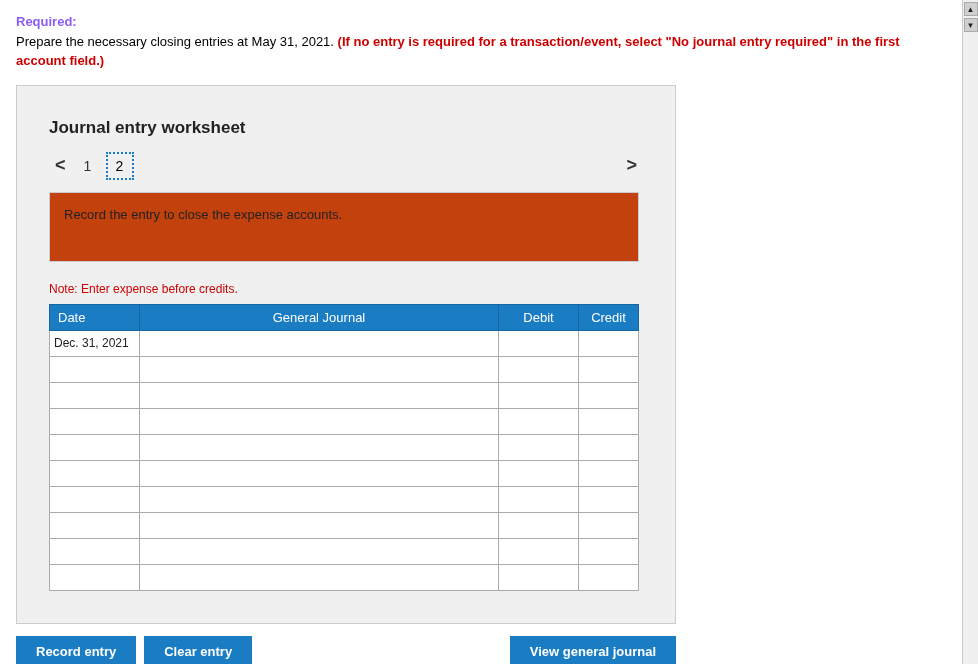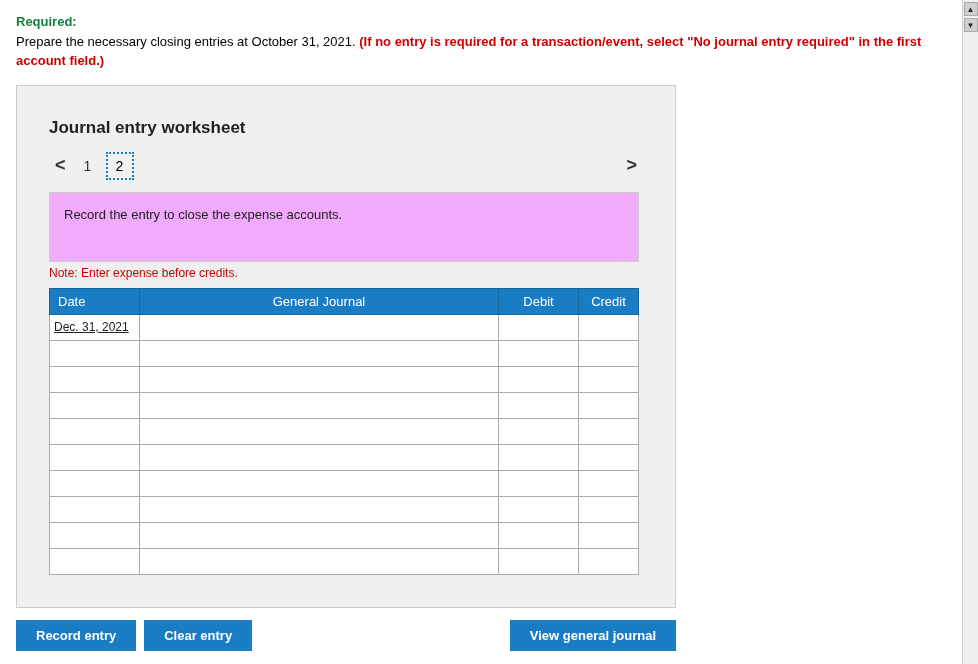--- a/index.html
+++ b/index.html
@@ -48,21 +48,21 @@
       margin-bottom: 2px;
     }
 
     .required-section {
       margin-bottom: 14px;
     }
 
     .required-bold {
       font-weight: bold;
       font-size: 13px;
-      color: #15803d;
+      color: #8b5cf6;
     }
 
     .required-text {
       font-size: 13px;
       color: #000;
       line-height: 1.5;
     }
 
     .required-text .red-text {
       color: #cc0000;
@@ -127,25 +127,25 @@
 
     .nav-number.inactive {
       color: #333;
     }
 
     .nav-right-arrow {
       margin-left: auto;
     }
 
     .description-box {
-      background: #f0abfc;
+      background: #c2410c;
       border: 1px solid #ccc;
       padding: 14px;
       min-height: 70px;
-      margin-bottom: 4px;
+      margin-bottom: 20px;
       font-size: 13px;
       max-width: 590px;
     }
 
     .note-text {
       color: #cc0000;
       font-size: 12px;
       margin-bottom: 8px;
     }
 
@@ -183,21 +183,20 @@
       outline: none;
       font-size: 12px;
       background: transparent;
       padding: 0 2px;
     }
 
     .journal-table tbody tr td.date-col {
       font-size: 12px;
       padding: 2px 4px;
       vertical-align: middle;
-      text-decoration: underline;
     }
 
     .col-date { width: 90px; }
     .col-journal { width: auto; }
     .col-debit { width: 80px; }
     .col-credit { width: 60px; }
 
     .bottom-buttons {
       display: flex;
       gap: 8px;
@@ -239,21 +238,21 @@
 </head>
 <body>
 
 <div class="page-wrapper">
   <div class="main-content">
 
     
     <div class="required-section">
       <div class="required-text">
         <span class="required-bold">Required:</span><br>
-        <span>Prepare the necessary closing entries at October 31, 2021.</span><span class="red-text"> (If no entry is required for a transaction/event, select "No journal entry required" in the first account field.)</span>
+        <span>Prepare the necessary closing entries at May 31, 2021.</span><span class="red-text"> (If no entry is required for a transaction/event, select "No journal entry required" in the first account field.)</span>
       </div>
     </div>
 
     
 
     
     <div class="worksheet-container">
 
       <div class="worksheet-title">Journal entry worksheet</div>
 

